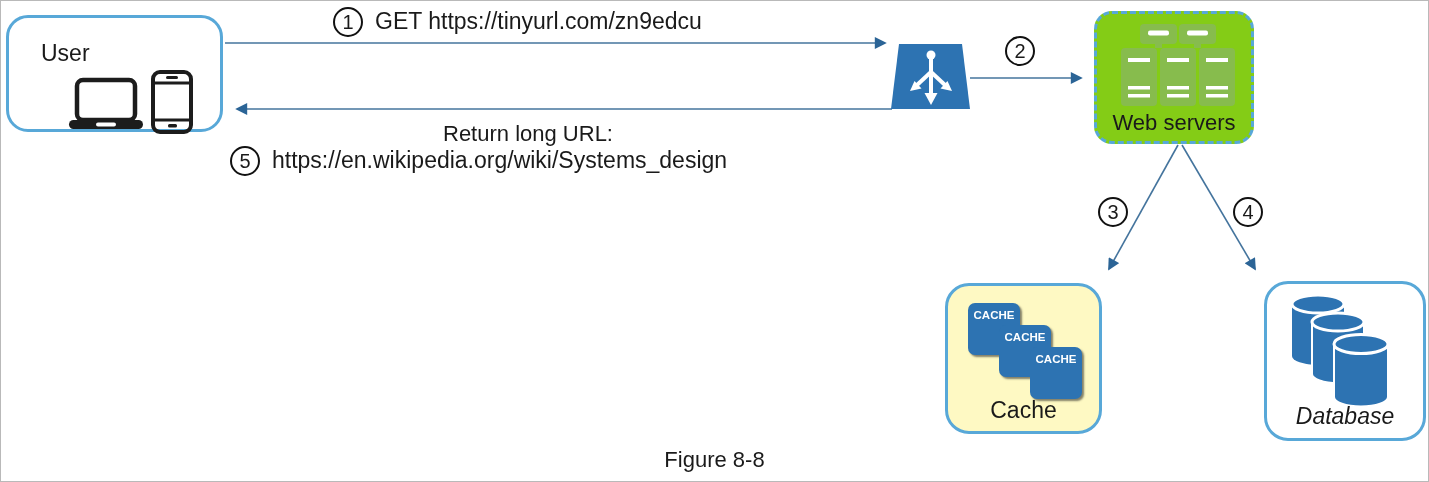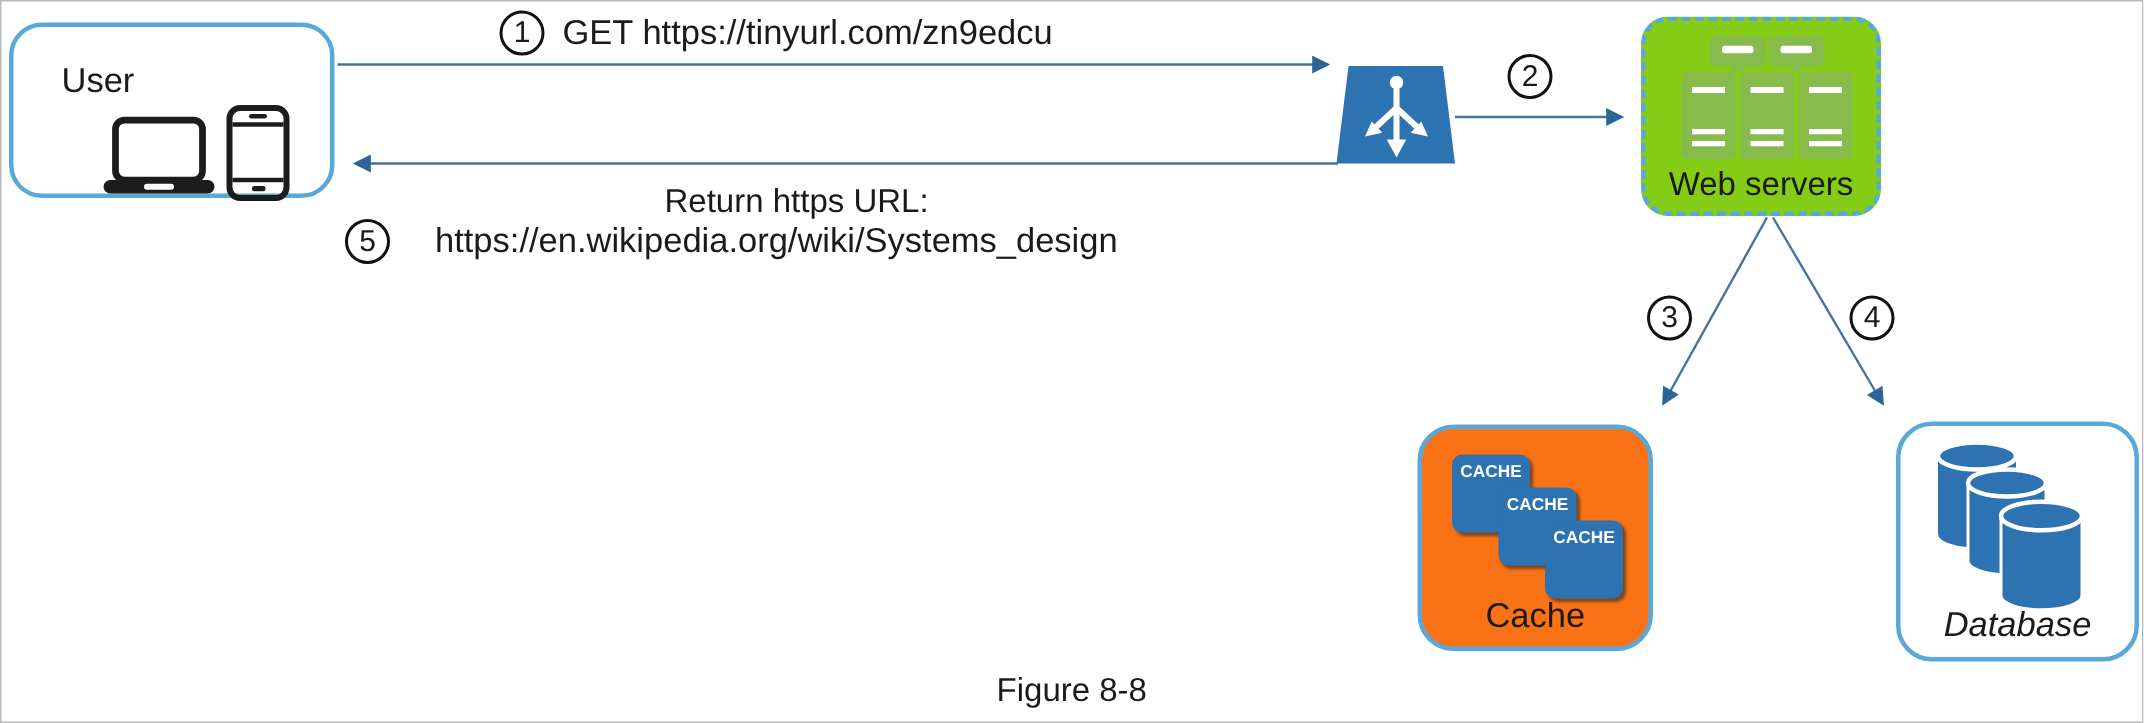--- a/index.html
+++ b/index.html
@@ -25,21 +25,21 @@
   .ws-box{
     position:absolute;left:1093px;top:10px;width:160px;height:133px;
     border:3px dashed #58a8d8;border-radius:18px;box-sizing:border-box;z-index:2;background:#84cc16;
   }
   .ws-icon{position:absolute;left:22px;top:8px;}
   .node-label-bottom{position:absolute;left:0;right:0;bottom:5px;text-align:center;font-size:22px;}
 
   
   .cache-box{
     position:absolute;left:944px;top:282px;width:157px;height:151px;
-    border:3.5px solid #58a8d8;border-radius:24px;box-sizing:border-box;z-index:2;background:#f97316;
+    border:3.5px solid #58a8d8;border-radius:24px;box-sizing:border-box;z-index:2;background:#fef9c3;
   }
   .cache-block{
     position:absolute;width:52px;height:52px;background:#2d73b2;border-radius:7px;
     color:#fff;font-size:11.5px;font-weight:bold;text-align:center;
     box-shadow:2px 2px 2px rgba(30,30,30,.55);
   }
   .cache-block span{display:block;margin-top:6px;}
   .cb1{left:20px;top:17px;z-index:1;}
   .cb2{left:51px;top:39px;z-index:2;}
   .cb3{left:82px;top:61px;z-index:3;}
@@ -60,21 +60,21 @@
     font-size:20px;z-index:5;box-sizing:border-box;
   }
   .sc1{left:332px;top:6px;}
   .sc2{left:1004px;top:35px;}
   .sc3{left:1097px;top:196px;}
   .sc4{left:1232px;top:196px;}
   .sc5{left:229px;top:145px;}
   .flow-text{position:absolute;font-size:23px;z-index:4;white-space:nowrap;}
   .ft1{left:374px;top:7px;}
   .ft5-title{left:442px;top:120px;font-size:22px;}
-  .ft5{left:289px;top:146px;}
+  .ft5{left:271px;top:146px;}
 
   .figure-caption{position:absolute;left:0;right:0;top:446px;text-align:center;font-size:22px;z-index:2;}
 </style>
 </head>
 <body>
 
 <div class="canvas">
 
   <svg class="arrows" width="1429" height="482" aria-hidden="true">
     <defs>
@@ -181,17 +181,17 @@
     <div class="node-label-bottom">Database</div>
   </div>
 
   <div class="step-circle sc1">1</div>
   <div class="step-circle sc2">2</div>
   <div class="step-circle sc3">3</div>
   <div class="step-circle sc4">4</div>
   <div class="step-circle sc5">5</div>
 
   <div class="flow-text ft1">GET https://tinyurl.com/zn9edcu</div>
-  <div class="flow-text ft5-title">Return https URL:</div>
+  <div class="flow-text ft5-title">Return long URL:</div>
   <div class="flow-text ft5">https://en.wikipedia.org/wiki/Systems_design</div>
 
   <div class="figure-caption">Figure 8-8</div>
 </div>
 
 </body></html>

